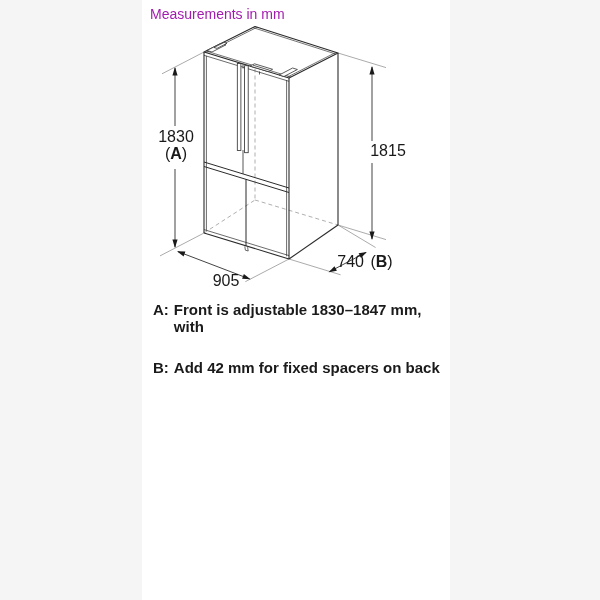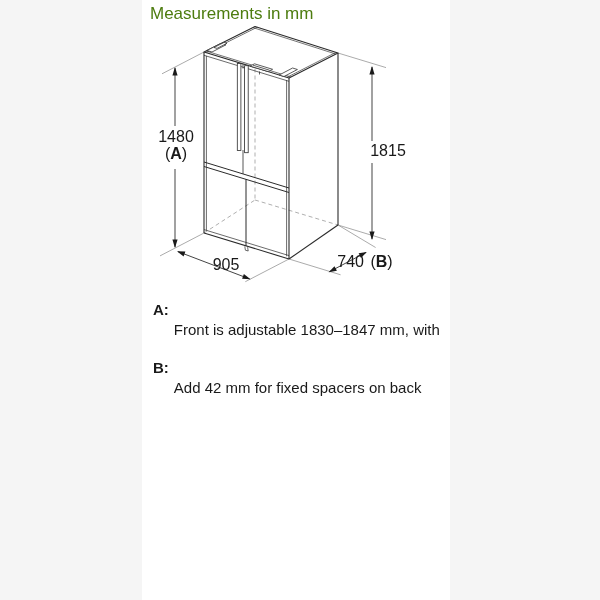--- a/index.html
+++ b/index.html
@@ -9,34 +9,34 @@
     font-family:"Liberation Sans","DejaVu Sans",sans-serif;
     color:#1a1a1a;
   }
   .canvas{
     position:absolute;left:142px;top:0;width:308px;height:600px;
     background:#ffffff;
   }
   .canvas svg{position:absolute;left:0;top:0;}
   .title{
     position:absolute;left:8px;top:4px;
-    font-size:17px;line-height:20px;color:#4d7c0f;
+    font-size:14px;line-height:20px;color:#a21caf;
   }
   .dim-label{
     position:absolute;font-size:16px;line-height:17px;color:#191919;
     text-align:center;white-space:nowrap;
   }
   .dim-label b{font-weight:700;}
   .dim-ref .p{font-weight:400;}
   .note{
     position:absolute;left:11px;display:flex;align-items:flex-start;
     font-size:15px;line-height:17px;color:#1a1a1a;
   }
   .note .note-label{font-weight:700;margin-right:5px;flex:0 0 auto;}
-  .note .note-text{font-weight:400;margin-top:20px;}
+  .note .note-text{font-weight:700;}
 </style>
 </head>
 <body>
 
 <div class="canvas">
 
   <div class="title">Measurements in mm</div>
 
   <svg width="308" height="600" viewBox="142 0 308 600" xmlns="http://www.w3.org/2000/svg">
 
@@ -120,29 +120,29 @@
     </g>
 
     <g stroke="#3a3a3a" stroke-width="0.95" fill="none">
       <path d="M329.5,271.7 L366,252.4"></path>
       <path fill="#1a1a1a" stroke="none" d="M328.6,272.2 L336.9,270.8 L334.5,266.2 Z"></path>
       <path fill="#1a1a1a" stroke="none" d="M366.9,251.9 L361,257.9 L358.6,253.3 Z"></path>
     </g>
   </svg>
 
   <div class="dim-label" style="left:8px;top:128px;width:52px;">
-    <div class="dim-value">1480</div>
+    <div class="dim-value">1830</div>
     <div class="dim-ref"><span class="p">(</span><b>A</b><span class="p">)</span></div>
   </div>
 
   <div class="dim-label" style="left:222px;top:142px;width:48px;">
     <span class="dim-value">1815</span>
   </div>
 
-  <div class="dim-label" style="left:59px;top:256px;width:50px;">
+  <div class="dim-label" style="left:59px;top:272px;width:50px;">
     <span class="dim-value">905</span>
   </div>
 
   <div class="dim-label" style="left:180px;top:253px;width:86px;">
     <span class="dim-value">740</span>
     <span class="dim-ref" style="margin-left:2px;"><span class="p">(</span><b>B</b><span class="p">)</span></span>
   </div>
 
   <div class="note" style="top:301px;">
     <span class="note-label">A:</span>

